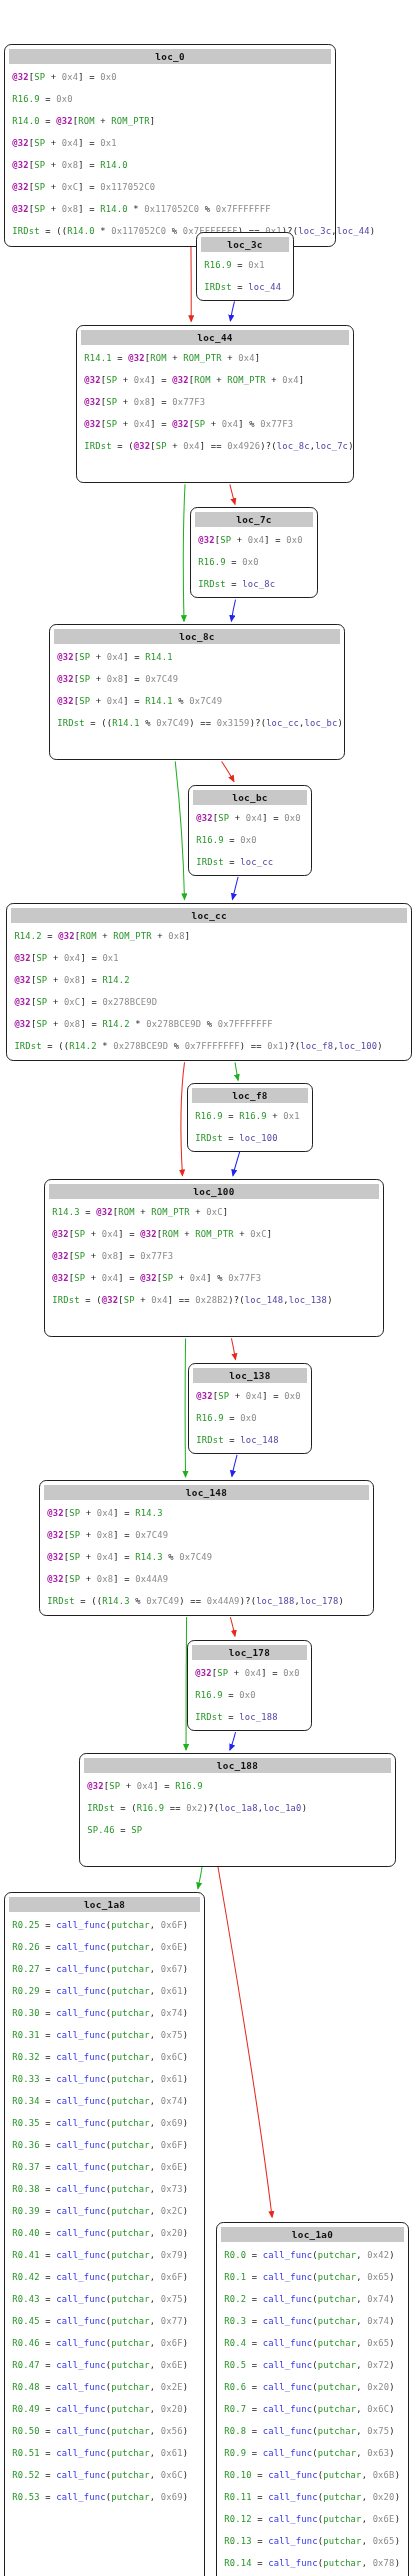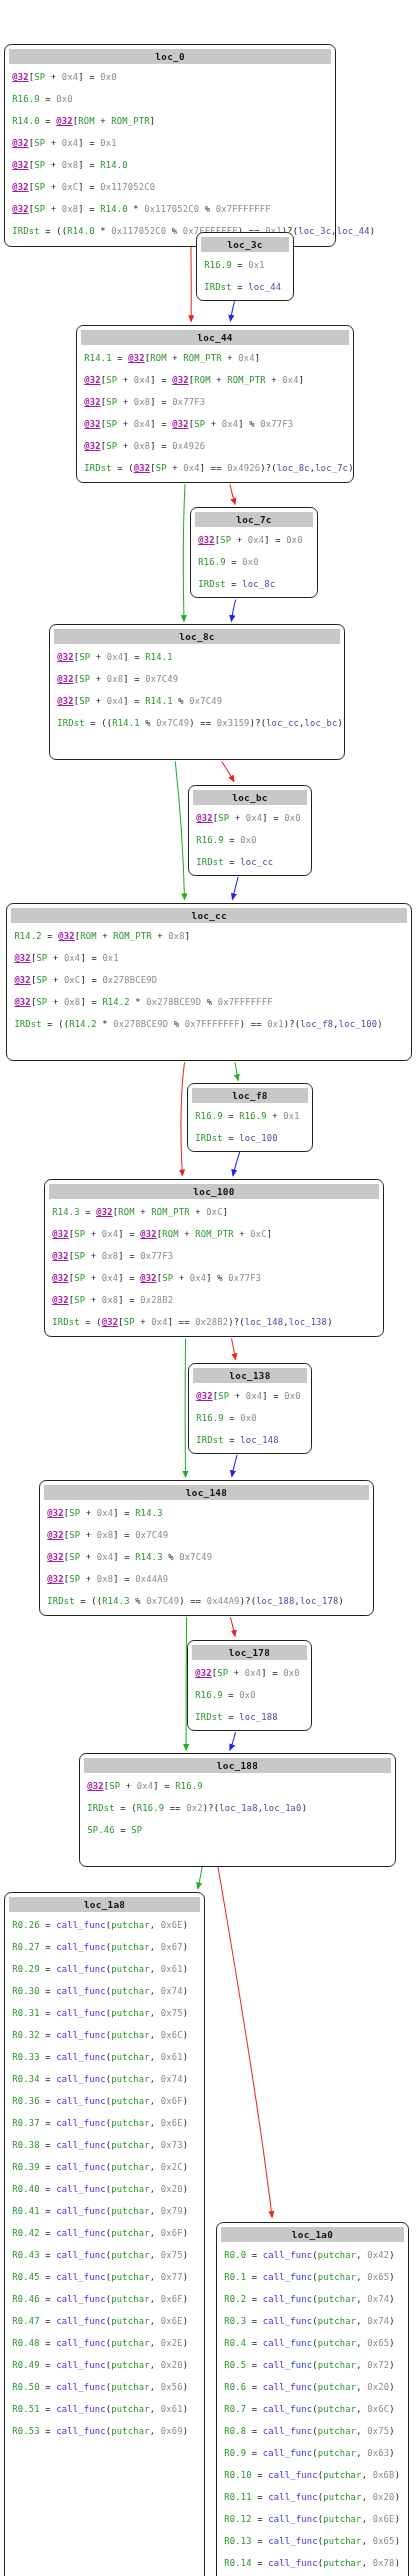--- a/index.html
+++ b/index.html
@@ -6,21 +6,21 @@
   #canvas{position:relative;width:419px;height:3141px;background:var(--canvas-bg,#fff);
           font-family:"DejaVu Sans Mono",monospace;overflow:hidden;}
   #edges{position:absolute;left:0;top:0;width:419px;height:3141px;}
   .block{position:absolute;background:var(--block-bg);border:1.3px solid var(--block-border);
          border-radius:7.2px;box-sizing:border-box;}
   .block-header{height:15.5px;margin:3.6px 4.1px 2.1px 4.1px;background:var(--header-bg);
          display:flex;align-items:center;justify-content:center;
          font-size:9.3px;font-weight:600;color:var(--header-text);letter-spacing:0.3px;}
   .code-line{height:22px;line-height:22px;padding-left:7.2px;white-space:pre;
          font-size:8.8px;letter-spacing:0.2px;color:var(--op);}
-  .tk-mem{color:var(--mem);font-weight:600;text-decoration:underline;}
+  .tk-mem{color:var(--mem);font-weight:600;}
   .tk-reg{color:var(--reg);}
   .tk-num{color:var(--num);}
   .tk-loc{color:var(--loc);}
   .tk-call{color:var(--call);}
   .tk-op{color:var(--op);}
   .edge{fill:none;stroke-width:2;}
 </style>
 </head>
 <body>
 
@@ -79,21 +79,20 @@
       <div class="code-line"><span class="tk-reg">IRDst</span><span class="tk-op"> </span><span class="tk-op">=</span><span class="tk-op"> </span><span class="tk-loc">loc_44</span></div>
     </div>
     <div class="block" style="left: 76px; top: 325px; width: 278px; height: 158px;">
       <div class="block-header">
         <span>loc_44</span>
       </div>
       <div class="code-line"><span class="tk-reg">R14.1</span><span class="tk-op"> </span><span class="tk-op">=</span><span class="tk-op"> </span><span class="tk-mem">@32</span><span class="tk-op">[</span><span class="tk-reg">ROM</span><span class="tk-op"> </span><span class="tk-op">+</span><span class="tk-op"> </span><span class="tk-reg">ROM_PTR</span><span class="tk-op"> </span><span class="tk-op">+</span><span class="tk-op"> </span><span class="tk-num">0x4</span><span class="tk-op">]</span></div>
       <div class="code-line"><span class="tk-mem">@32</span><span class="tk-op">[</span><span class="tk-reg">SP</span><span class="tk-op"> </span><span class="tk-op">+</span><span class="tk-op"> </span><span class="tk-num">0x4</span><span class="tk-op">]</span><span class="tk-op"> </span><span class="tk-op">=</span><span class="tk-op"> </span><span class="tk-mem">@32</span><span class="tk-op">[</span><span class="tk-reg">ROM</span><span class="tk-op"> </span><span class="tk-op">+</span><span class="tk-op"> </span><span class="tk-reg">ROM_PTR</span><span class="tk-op"> </span><span class="tk-op">+</span><span class="tk-op"> </span><span class="tk-num">0x4</span><span class="tk-op">]</span></div>
       <div class="code-line"><span class="tk-mem">@32</span><span class="tk-op">[</span><span class="tk-reg">SP</span><span class="tk-op"> </span><span class="tk-op">+</span><span class="tk-op"> </span><span class="tk-num">0x8</span><span class="tk-op">]</span><span class="tk-op"> </span><span class="tk-op">=</span><span class="tk-op"> </span><span class="tk-num">0x77F3</span></div>
       <div class="code-line"><span class="tk-mem">@32</span><span class="tk-op">[</span><span class="tk-reg">SP</span><span class="tk-op"> </span><span class="tk-op">+</span><span class="tk-op"> </span><span class="tk-num">0x4</span><span class="tk-op">]</span><span class="tk-op"> </span><span class="tk-op">=</span><span class="tk-op"> </span><span class="tk-mem">@32</span><span class="tk-op">[</span><span class="tk-reg">SP</span><span class="tk-op"> </span><span class="tk-op">+</span><span class="tk-op"> </span><span class="tk-num">0x4</span><span class="tk-op">]</span><span class="tk-op"> </span><span class="tk-op">%</span><span class="tk-op"> </span><span class="tk-num">0x77F3</span></div>
-      <div class="code-line"><span class="tk-mem">@32</span><span class="tk-op">[</span><span class="tk-reg">SP</span><span class="tk-op"> </span><span class="tk-op">+</span><span class="tk-op"> </span><span class="tk-num">0x8</span><span class="tk-op">]</span><span class="tk-op"> </span><span class="tk-op">=</span><span class="tk-op"> </span><span class="tk-num">0x4926</span></div>
       <div class="code-line"><span class="tk-reg">IRDst</span><span class="tk-op"> </span><span class="tk-op">=</span><span class="tk-op"> </span><span class="tk-op">(</span><span class="tk-mem">@32</span><span class="tk-op">[</span><span class="tk-reg">SP</span><span class="tk-op"> </span><span class="tk-op">+</span><span class="tk-op"> </span><span class="tk-num">0x4</span><span class="tk-op">]</span><span class="tk-op"> </span><span class="tk-op">=</span><span class="tk-op">=</span><span class="tk-op"> </span><span class="tk-num">0x4926</span><span class="tk-op">)</span><span class="tk-op">?</span><span class="tk-op">(</span><span class="tk-loc">loc_8c</span><span class="tk-op">,</span><span class="tk-loc">loc_7c</span><span class="tk-op">)</span></div>
     </div>
     <div class="block" style="left: 190px; top: 507px; width: 128px; height: 91px;">
       <div class="block-header">
         <span>loc_7c</span>
       </div>
       <div class="code-line"><span class="tk-mem">@32</span><span class="tk-op">[</span><span class="tk-reg">SP</span><span class="tk-op"> </span><span class="tk-op">+</span><span class="tk-op"> </span><span class="tk-num">0x4</span><span class="tk-op">]</span><span class="tk-op"> </span><span class="tk-op">=</span><span class="tk-op"> </span><span class="tk-num">0x0</span></div>
       <div class="code-line"><span class="tk-reg">R16.9</span><span class="tk-op"> </span><span class="tk-op">=</span><span class="tk-op"> </span><span class="tk-num">0x0</span></div>
       <div class="code-line"><span class="tk-reg">IRDst</span><span class="tk-op"> </span><span class="tk-op">=</span><span class="tk-op"> </span><span class="tk-loc">loc_8c</span></div>
     </div>
@@ -113,40 +112,40 @@
       <div class="code-line"><span class="tk-mem">@32</span><span class="tk-op">[</span><span class="tk-reg">SP</span><span class="tk-op"> </span><span class="tk-op">+</span><span class="tk-op"> </span><span class="tk-num">0x4</span><span class="tk-op">]</span><span class="tk-op"> </span><span class="tk-op">=</span><span class="tk-op"> </span><span class="tk-num">0x0</span></div>
       <div class="code-line"><span class="tk-reg">R16.9</span><span class="tk-op"> </span><span class="tk-op">=</span><span class="tk-op"> </span><span class="tk-num">0x0</span></div>
       <div class="code-line"><span class="tk-reg">IRDst</span><span class="tk-op"> </span><span class="tk-op">=</span><span class="tk-op"> </span><span class="tk-loc">loc_cc</span></div>
     </div>
     <div class="block" style="left: 6.2px; top: 903px; width: 406px; height: 158px;">
       <div class="block-header">
         <span>loc_cc</span>
       </div>
       <div class="code-line"><span class="tk-reg">R14.2</span><span class="tk-op"> </span><span class="tk-op">=</span><span class="tk-op"> </span><span class="tk-mem">@32</span><span class="tk-op">[</span><span class="tk-reg">ROM</span><span class="tk-op"> </span><span class="tk-op">+</span><span class="tk-op"> </span><span class="tk-reg">ROM_PTR</span><span class="tk-op"> </span><span class="tk-op">+</span><span class="tk-op"> </span><span class="tk-num">0x8</span><span class="tk-op">]</span></div>
       <div class="code-line"><span class="tk-mem">@32</span><span class="tk-op">[</span><span class="tk-reg">SP</span><span class="tk-op"> </span><span class="tk-op">+</span><span class="tk-op"> </span><span class="tk-num">0x4</span><span class="tk-op">]</span><span class="tk-op"> </span><span class="tk-op">=</span><span class="tk-op"> </span><span class="tk-num">0x1</span></div>
+      <div class="code-line"><span class="tk-mem">@32</span><span class="tk-op">[</span><span class="tk-reg">SP</span><span class="tk-op"> </span><span class="tk-op">+</span><span class="tk-op"> </span><span class="tk-num">0x8</span><span class="tk-op">]</span><span class="tk-op"> </span><span class="tk-op">=</span><span class="tk-op"> </span><span class="tk-reg">R14.2</span></div>
       <div class="code-line"><span class="tk-mem">@32</span><span class="tk-op">[</span><span class="tk-reg">SP</span><span class="tk-op"> </span><span class="tk-op">+</span><span class="tk-op"> </span><span class="tk-num">0xC</span><span class="tk-op">]</span><span class="tk-op"> </span><span class="tk-op">=</span><span class="tk-op"> </span><span class="tk-num">0x278BCE9D</span></div>
       <div class="code-line"><span class="tk-mem">@32</span><span class="tk-op">[</span><span class="tk-reg">SP</span><span class="tk-op"> </span><span class="tk-op">+</span><span class="tk-op"> </span><span class="tk-num">0x8</span><span class="tk-op">]</span><span class="tk-op"> </span><span class="tk-op">=</span><span class="tk-op"> </span><span class="tk-reg">R14.2</span><span class="tk-op"> </span><span class="tk-op">*</span><span class="tk-op"> </span><span class="tk-num">0x278BCE9D</span><span class="tk-op"> </span><span class="tk-op">%</span><span class="tk-op"> </span><span class="tk-num">0x7FFFFFFF</span></div>
       <div class="code-line"><span class="tk-reg">IRDst</span><span class="tk-op"> </span><span class="tk-op">=</span><span class="tk-op"> </span><span class="tk-op">(</span><span class="tk-op">(</span><span class="tk-reg">R14.2</span><span class="tk-op"> </span><span class="tk-op">*</span><span class="tk-op"> </span><span class="tk-num">0x278BCE9D</span><span class="tk-op"> </span><span class="tk-op">%</span><span class="tk-op"> </span><span class="tk-num">0x7FFFFFFF</span><span class="tk-op">)</span><span class="tk-op"> </span><span class="tk-op">=</span><span class="tk-op">=</span><span class="tk-op"> </span><span class="tk-num">0x1</span><span class="tk-op">)</span><span class="tk-op">?</span><span class="tk-op">(</span><span class="tk-loc">loc_f8</span><span class="tk-op">,</span><span class="tk-loc">loc_100</span><span class="tk-op">)</span></div>
     </div>
     <div class="block" style="left: 187px; top: 1083px; width: 126px; height: 69px;">
       <div class="block-header">
         <span>loc_f8</span>
       </div>
       <div class="code-line"><span class="tk-reg">R16.9</span><span class="tk-op"> </span><span class="tk-op">=</span><span class="tk-op"> </span><span class="tk-reg">R16.9</span><span class="tk-op"> </span><span class="tk-op">+</span><span class="tk-op"> </span><span class="tk-num">0x1</span></div>
       <div class="code-line"><span class="tk-reg">IRDst</span><span class="tk-op"> </span><span class="tk-op">=</span><span class="tk-op"> </span><span class="tk-loc">loc_100</span></div>
     </div>
     <div class="block" style="left: 44px; top: 1179px; width: 340px; height: 158px;">
       <div class="block-header">
         <span>loc_100</span>
       </div>
       <div class="code-line"><span class="tk-reg">R14.3</span><span class="tk-op"> </span><span class="tk-op">=</span><span class="tk-op"> </span><span class="tk-mem">@32</span><span class="tk-op">[</span><span class="tk-reg">ROM</span><span class="tk-op"> </span><span class="tk-op">+</span><span class="tk-op"> </span><span class="tk-reg">ROM_PTR</span><span class="tk-op"> </span><span class="tk-op">+</span><span class="tk-op"> </span><span class="tk-num">0xC</span><span class="tk-op">]</span></div>
       <div class="code-line"><span class="tk-mem">@32</span><span class="tk-op">[</span><span class="tk-reg">SP</span><span class="tk-op"> </span><span class="tk-op">+</span><span class="tk-op"> </span><span class="tk-num">0x4</span><span class="tk-op">]</span><span class="tk-op"> </span><span class="tk-op">=</span><span class="tk-op"> </span><span class="tk-mem">@32</span><span class="tk-op">[</span><span class="tk-reg">ROM</span><span class="tk-op"> </span><span class="tk-op">+</span><span class="tk-op"> </span><span class="tk-reg">ROM_PTR</span><span class="tk-op"> </span><span class="tk-op">+</span><span class="tk-op"> </span><span class="tk-num">0xC</span><span class="tk-op">]</span></div>
       <div class="code-line"><span class="tk-mem">@32</span><span class="tk-op">[</span><span class="tk-reg">SP</span><span class="tk-op"> </span><span class="tk-op">+</span><span class="tk-op"> </span><span class="tk-num">0x8</span><span class="tk-op">]</span><span class="tk-op"> </span><span class="tk-op">=</span><span class="tk-op"> </span><span class="tk-num">0x77F3</span></div>
       <div class="code-line"><span class="tk-mem">@32</span><span class="tk-op">[</span><span class="tk-reg">SP</span><span class="tk-op"> </span><span class="tk-op">+</span><span class="tk-op"> </span><span class="tk-num">0x4</span><span class="tk-op">]</span><span class="tk-op"> </span><span class="tk-op">=</span><span class="tk-op"> </span><span class="tk-mem">@32</span><span class="tk-op">[</span><span class="tk-reg">SP</span><span class="tk-op"> </span><span class="tk-op">+</span><span class="tk-op"> </span><span class="tk-num">0x4</span><span class="tk-op">]</span><span class="tk-op"> </span><span class="tk-op">%</span><span class="tk-op"> </span><span class="tk-num">0x77F3</span></div>
-      <div class="code-line"><span class="tk-mem">@32</span><span class="tk-op">[</span><span class="tk-reg">SP</span><span class="tk-op"> </span><span class="tk-op">+</span><span class="tk-op"> </span><span class="tk-num">0x8</span><span class="tk-op">]</span><span class="tk-op"> </span><span class="tk-op">=</span><span class="tk-op"> </span><span class="tk-num">0x28B2</span></div>
       <div class="code-line"><span class="tk-reg">IRDst</span><span class="tk-op"> </span><span class="tk-op">=</span><span class="tk-op"> </span><span class="tk-op">(</span><span class="tk-mem">@32</span><span class="tk-op">[</span><span class="tk-reg">SP</span><span class="tk-op"> </span><span class="tk-op">+</span><span class="tk-op"> </span><span class="tk-num">0x4</span><span class="tk-op">]</span><span class="tk-op"> </span><span class="tk-op">=</span><span class="tk-op">=</span><span class="tk-op"> </span><span class="tk-num">0x28B2</span><span class="tk-op">)</span><span class="tk-op">?</span><span class="tk-op">(</span><span class="tk-loc">loc_148</span><span class="tk-op">,</span><span class="tk-loc">loc_138</span><span class="tk-op">)</span></div>
     </div>
     <div class="block" style="left: 188px; top: 1363px; width: 124px; height: 91px;">
       <div class="block-header">
         <span>loc_138</span>
       </div>
       <div class="code-line"><span class="tk-mem">@32</span><span class="tk-op">[</span><span class="tk-reg">SP</span><span class="tk-op"> </span><span class="tk-op">+</span><span class="tk-op"> </span><span class="tk-num">0x4</span><span class="tk-op">]</span><span class="tk-op"> </span><span class="tk-op">=</span><span class="tk-op"> </span><span class="tk-num">0x0</span></div>
       <div class="code-line"><span class="tk-reg">R16.9</span><span class="tk-op"> </span><span class="tk-op">=</span><span class="tk-op"> </span><span class="tk-num">0x0</span></div>
       <div class="code-line"><span class="tk-reg">IRDst</span><span class="tk-op"> </span><span class="tk-op">=</span><span class="tk-op"> </span><span class="tk-loc">loc_148</span></div>
     </div>
@@ -173,43 +172,46 @@
         <span>loc_188</span>
       </div>
       <div class="code-line"><span class="tk-mem">@32</span><span class="tk-op">[</span><span class="tk-reg">SP</span><span class="tk-op"> </span><span class="tk-op">+</span><span class="tk-op"> </span><span class="tk-num">0x4</span><span class="tk-op">]</span><span class="tk-op"> </span><span class="tk-op">=</span><span class="tk-op"> </span><span class="tk-reg">R16.9</span></div>
       <div class="code-line"><span class="tk-reg">IRDst</span><span class="tk-op"> </span><span class="tk-op">=</span><span class="tk-op"> </span><span class="tk-op">(</span><span class="tk-reg">R16.9</span><span class="tk-op"> </span><span class="tk-op">=</span><span class="tk-op">=</span><span class="tk-op"> </span><span class="tk-num">0x2</span><span class="tk-op">)</span><span class="tk-op">?</span><span class="tk-op">(</span><span class="tk-loc">loc_1a8</span><span class="tk-op">,</span><span class="tk-loc">loc_1a0</span><span class="tk-op">)</span></div>
       <div class="code-line"><span class="tk-reg">SP.46</span><span class="tk-op"> </span><span class="tk-op">=</span><span class="tk-op"> </span><span class="tk-reg">SP</span></div>
     </div>
     <div class="block" style="left: 4.1px; top: 1892px; width: 201px; height: 1227px;">
       <div class="block-header">
         <span>loc_1a8</span>
       </div>
+      <div class="code-line"><span class="tk-reg">R0.25</span><span class="tk-op"> </span><span class="tk-op">=</span><span class="tk-op"> </span><span class="tk-call">call_func</span><span class="tk-op">(</span><span class="tk-reg">putchar</span><span class="tk-op">,</span><span class="tk-op"> </span><span class="tk-num">0x6F</span><span class="tk-op">)</span></div>
       <div class="code-line"><span class="tk-reg">R0.26</span><span class="tk-op"> </span><span class="tk-op">=</span><span class="tk-op"> </span><span class="tk-call">call_func</span><span class="tk-op">(</span><span class="tk-reg">putchar</span><span class="tk-op">,</span><span class="tk-op"> </span><span class="tk-num">0x6E</span><span class="tk-op">)</span></div>
       <div class="code-line"><span class="tk-reg">R0.27</span><span class="tk-op"> </span><span class="tk-op">=</span><span class="tk-op"> </span><span class="tk-call">call_func</span><span class="tk-op">(</span><span class="tk-reg">putchar</span><span class="tk-op">,</span><span class="tk-op"> </span><span class="tk-num">0x67</span><span class="tk-op">)</span></div>
       <div class="code-line"><span class="tk-reg">R0.29</span><span class="tk-op"> </span><span class="tk-op">=</span><span class="tk-op"> </span><span class="tk-call">call_func</span><span class="tk-op">(</span><span class="tk-reg">putchar</span><span class="tk-op">,</span><span class="tk-op"> </span><span class="tk-num">0x61</span><span class="tk-op">)</span></div>
       <div class="code-line"><span class="tk-reg">R0.30</span><span class="tk-op"> </span><span class="tk-op">=</span><span class="tk-op"> </span><span class="tk-call">call_func</span><span class="tk-op">(</span><span class="tk-reg">putchar</span><span class="tk-op">,</span><span class="tk-op"> </span><span class="tk-num">0x74</span><span class="tk-op">)</span></div>
       <div class="code-line"><span class="tk-reg">R0.31</span><span class="tk-op"> </span><span class="tk-op">=</span><span class="tk-op"> </span><span class="tk-call">call_func</span><span class="tk-op">(</span><span class="tk-reg">putchar</span><span class="tk-op">,</span><span class="tk-op"> </span><span class="tk-num">0x75</span><span class="tk-op">)</span></div>
       <div class="code-line"><span class="tk-reg">R0.32</span><span class="tk-op"> </span><span class="tk-op">=</span><span class="tk-op"> </span><span class="tk-call">call_func</span><span class="tk-op">(</span><span class="tk-reg">putchar</span><span class="tk-op">,</span><span class="tk-op"> </span><span class="tk-num">0x6C</span><span class="tk-op">)</span></div>
       <div class="code-line"><span class="tk-reg">R0.33</span><span class="tk-op"> </span><span class="tk-op">=</span><span class="tk-op"> </span><span class="tk-call">call_func</span><span class="tk-op">(</span><span class="tk-reg">putchar</span><span class="tk-op">,</span><span class="tk-op"> </span><span class="tk-num">0x61</span><span class="tk-op">)</span></div>
       <div class="code-line"><span class="tk-reg">R0.34</span><span class="tk-op"> </span><span class="tk-op">=</span><span class="tk-op"> </span><span class="tk-call">call_func</span><span class="tk-op">(</span><span class="tk-reg">putchar</span><span class="tk-op">,</span><span class="tk-op"> </span><span class="tk-num">0x74</span><span class="tk-op">)</span></div>
+      <div class="code-line"><span class="tk-reg">R0.35</span><span class="tk-op"> </span><span class="tk-op">=</span><span class="tk-op"> </span><span class="tk-call">call_func</span><span class="tk-op">(</span><span class="tk-reg">putchar</span><span class="tk-op">,</span><span class="tk-op"> </span><span class="tk-num">0x69</span><span class="tk-op">)</span></div>
       <div class="code-line"><span class="tk-reg">R0.36</span><span class="tk-op"> </span><span class="tk-op">=</span><span class="tk-op"> </span><span class="tk-call">call_func</span><span class="tk-op">(</span><span class="tk-reg">putchar</span><span class="tk-op">,</span><span class="tk-op"> </span><span class="tk-num">0x6F</span><span class="tk-op">)</span></div>
       <div class="code-line"><span class="tk-reg">R0.37</span><span class="tk-op"> </span><span class="tk-op">=</span><span class="tk-op"> </span><span class="tk-call">call_func</span><span class="tk-op">(</span><span class="tk-reg">putchar</span><span class="tk-op">,</span><span class="tk-op"> </span><span class="tk-num">0x6E</span><span class="tk-op">)</span></div>
       <div class="code-line"><span class="tk-reg">R0.38</span><span class="tk-op"> </span><span class="tk-op">=</span><span class="tk-op"> </span><span class="tk-call">call_func</span><span class="tk-op">(</span><span class="tk-reg">putchar</span><span class="tk-op">,</span><span class="tk-op"> </span><span class="tk-num">0x73</span><span class="tk-op">)</span></div>
       <div class="code-line"><span class="tk-reg">R0.39</span><span class="tk-op"> </span><span class="tk-op">=</span><span class="tk-op"> </span><span class="tk-call">call_func</span><span class="tk-op">(</span><span class="tk-reg">putchar</span><span class="tk-op">,</span><span class="tk-op"> </span><span class="tk-num">0x2C</span><span class="tk-op">)</span></div>
       <div class="code-line"><span class="tk-reg">R0.40</span><span class="tk-op"> </span><span class="tk-op">=</span><span class="tk-op"> </span><span class="tk-call">call_func</span><span class="tk-op">(</span><span class="tk-reg">putchar</span><span class="tk-op">,</span><span class="tk-op"> </span><span class="tk-num">0x20</span><span class="tk-op">)</span></div>
       <div class="code-line"><span class="tk-reg">R0.41</span><span class="tk-op"> </span><span class="tk-op">=</span><span class="tk-op"> </span><span class="tk-call">call_func</span><span class="tk-op">(</span><span class="tk-reg">putchar</span><span class="tk-op">,</span><span class="tk-op"> </span><span class="tk-num">0x79</span><span class="tk-op">)</span></div>
       <div class="code-line"><span class="tk-reg">R0.42</span><span class="tk-op"> </span><span class="tk-op">=</span><span class="tk-op"> </span><span class="tk-call">call_func</span><span class="tk-op">(</span><span class="tk-reg">putchar</span><span class="tk-op">,</span><span class="tk-op"> </span><span class="tk-num">0x6F</span><span class="tk-op">)</span></div>
       <div class="code-line"><span class="tk-reg">R0.43</span><span class="tk-op"> </span><span class="tk-op">=</span><span class="tk-op"> </span><span class="tk-call">call_func</span><span class="tk-op">(</span><span class="tk-reg">putchar</span><span class="tk-op">,</span><span class="tk-op"> </span><span class="tk-num">0x75</span><span class="tk-op">)</span></div>
       <div class="code-line"><span class="tk-reg">R0.45</span><span class="tk-op"> </span><span class="tk-op">=</span><span class="tk-op"> </span><span class="tk-call">call_func</span><span class="tk-op">(</span><span class="tk-reg">putchar</span><span class="tk-op">,</span><span class="tk-op"> </span><span class="tk-num">0x77</span><span class="tk-op">)</span></div>
       <div class="code-line"><span class="tk-reg">R0.46</span><span class="tk-op"> </span><span class="tk-op">=</span><span class="tk-op"> </span><span class="tk-call">call_func</span><span class="tk-op">(</span><span class="tk-reg">putchar</span><span class="tk-op">,</span><span class="tk-op"> </span><span class="tk-num">0x6F</span><span class="tk-op">)</span></div>
       <div class="code-line"><span class="tk-reg">R0.47</span><span class="tk-op"> </span><span class="tk-op">=</span><span class="tk-op"> </span><span class="tk-call">call_func</span><span class="tk-op">(</span><span class="tk-reg">putchar</span><span class="tk-op">,</span><span class="tk-op"> </span><span class="tk-num">0x6E</span><span class="tk-op">)</span></div>
       <div class="code-line"><span class="tk-reg">R0.48</span><span class="tk-op"> </span><span class="tk-op">=</span><span class="tk-op"> </span><span class="tk-call">call_func</span><span class="tk-op">(</span><span class="tk-reg">putchar</span><span class="tk-op">,</span><span class="tk-op"> </span><span class="tk-num">0x2E</span><span class="tk-op">)</span></div>
       <div class="code-line"><span class="tk-reg">R0.49</span><span class="tk-op"> </span><span class="tk-op">=</span><span class="tk-op"> </span><span class="tk-call">call_func</span><span class="tk-op">(</span><span class="tk-reg">putchar</span><span class="tk-op">,</span><span class="tk-op"> </span><span class="tk-num">0x20</span><span class="tk-op">)</span></div>
       <div class="code-line"><span class="tk-reg">R0.50</span><span class="tk-op"> </span><span class="tk-op">=</span><span class="tk-op"> </span><span class="tk-call">call_func</span><span class="tk-op">(</span><span class="tk-reg">putchar</span><span class="tk-op">,</span><span class="tk-op"> </span><span class="tk-num">0x56</span><span class="tk-op">)</span></div>
       <div class="code-line"><span class="tk-reg">R0.51</span><span class="tk-op"> </span><span class="tk-op">=</span><span class="tk-op"> </span><span class="tk-call">call_func</span><span class="tk-op">(</span><span class="tk-reg">putchar</span><span class="tk-op">,</span><span class="tk-op"> </span><span class="tk-num">0x61</span><span class="tk-op">)</span></div>
+      <div class="code-line"><span class="tk-reg">R0.52</span><span class="tk-op"> </span><span class="tk-op">=</span><span class="tk-op"> </span><span class="tk-call">call_func</span><span class="tk-op">(</span><span class="tk-reg">putchar</span><span class="tk-op">,</span><span class="tk-op"> </span><span class="tk-num">0x6C</span><span class="tk-op">)</span></div>
       <div class="code-line"><span class="tk-reg">R0.53</span><span class="tk-op"> </span><span class="tk-op">=</span><span class="tk-op"> </span><span class="tk-call">call_func</span><span class="tk-op">(</span><span class="tk-reg">putchar</span><span class="tk-op">,</span><span class="tk-op"> </span><span class="tk-num">0x69</span><span class="tk-op">)</span></div>
     </div>
     <div class="block" style="left: 216px; top: 2222px; width: 193px; height: 581px;">
       <div class="block-header">
         <span>loc_1a0</span>
       </div>
       <div class="code-line"><span class="tk-reg">R0.0</span><span class="tk-op"> </span><span class="tk-op">=</span><span class="tk-op"> </span><span class="tk-call">call_func</span><span class="tk-op">(</span><span class="tk-reg">putchar</span><span class="tk-op">,</span><span class="tk-op"> </span><span class="tk-num">0x42</span><span class="tk-op">)</span></div>
       <div class="code-line"><span class="tk-reg">R0.1</span><span class="tk-op"> </span><span class="tk-op">=</span><span class="tk-op"> </span><span class="tk-call">call_func</span><span class="tk-op">(</span><span class="tk-reg">putchar</span><span class="tk-op">,</span><span class="tk-op"> </span><span class="tk-num">0x65</span><span class="tk-op">)</span></div>
       <div class="code-line"><span class="tk-reg">R0.2</span><span class="tk-op"> </span><span class="tk-op">=</span><span class="tk-op"> </span><span class="tk-call">call_func</span><span class="tk-op">(</span><span class="tk-reg">putchar</span><span class="tk-op">,</span><span class="tk-op"> </span><span class="tk-num">0x74</span><span class="tk-op">)</span></div>
       <div class="code-line"><span class="tk-reg">R0.3</span><span class="tk-op"> </span><span class="tk-op">=</span><span class="tk-op"> </span><span class="tk-call">call_func</span><span class="tk-op">(</span><span class="tk-reg">putchar</span><span class="tk-op">,</span><span class="tk-op"> </span><span class="tk-num">0x74</span><span class="tk-op">)</span></div>

